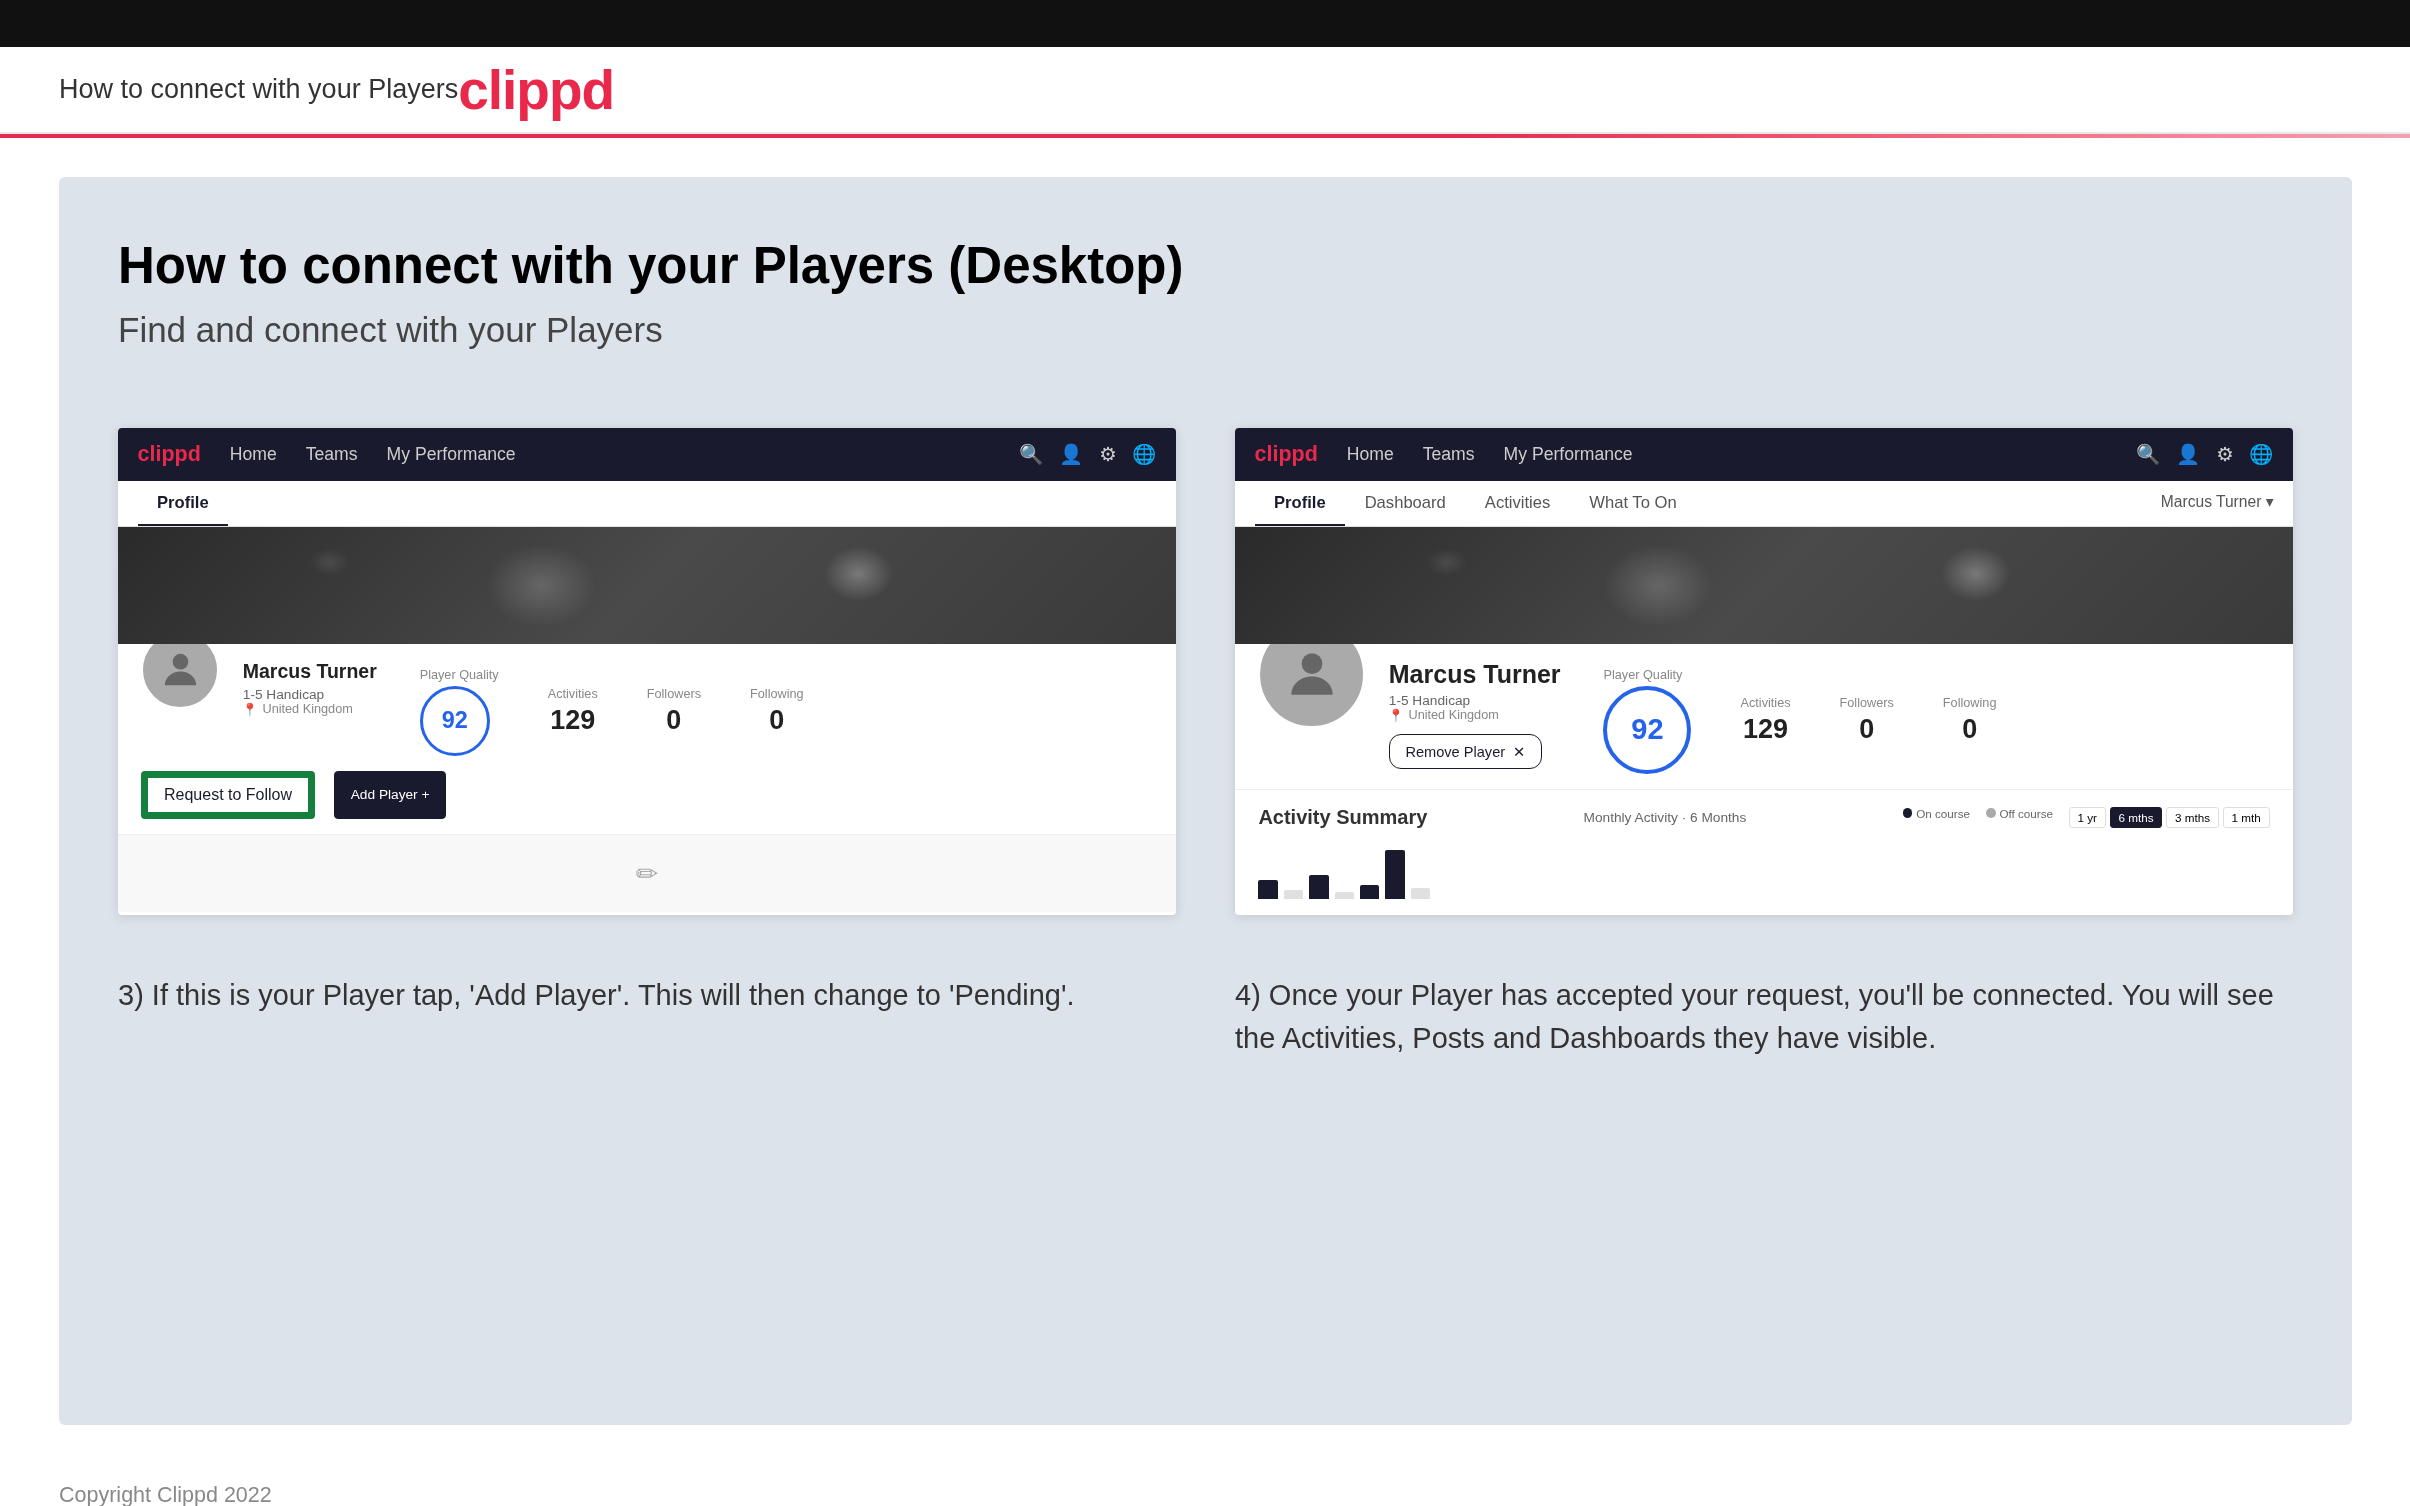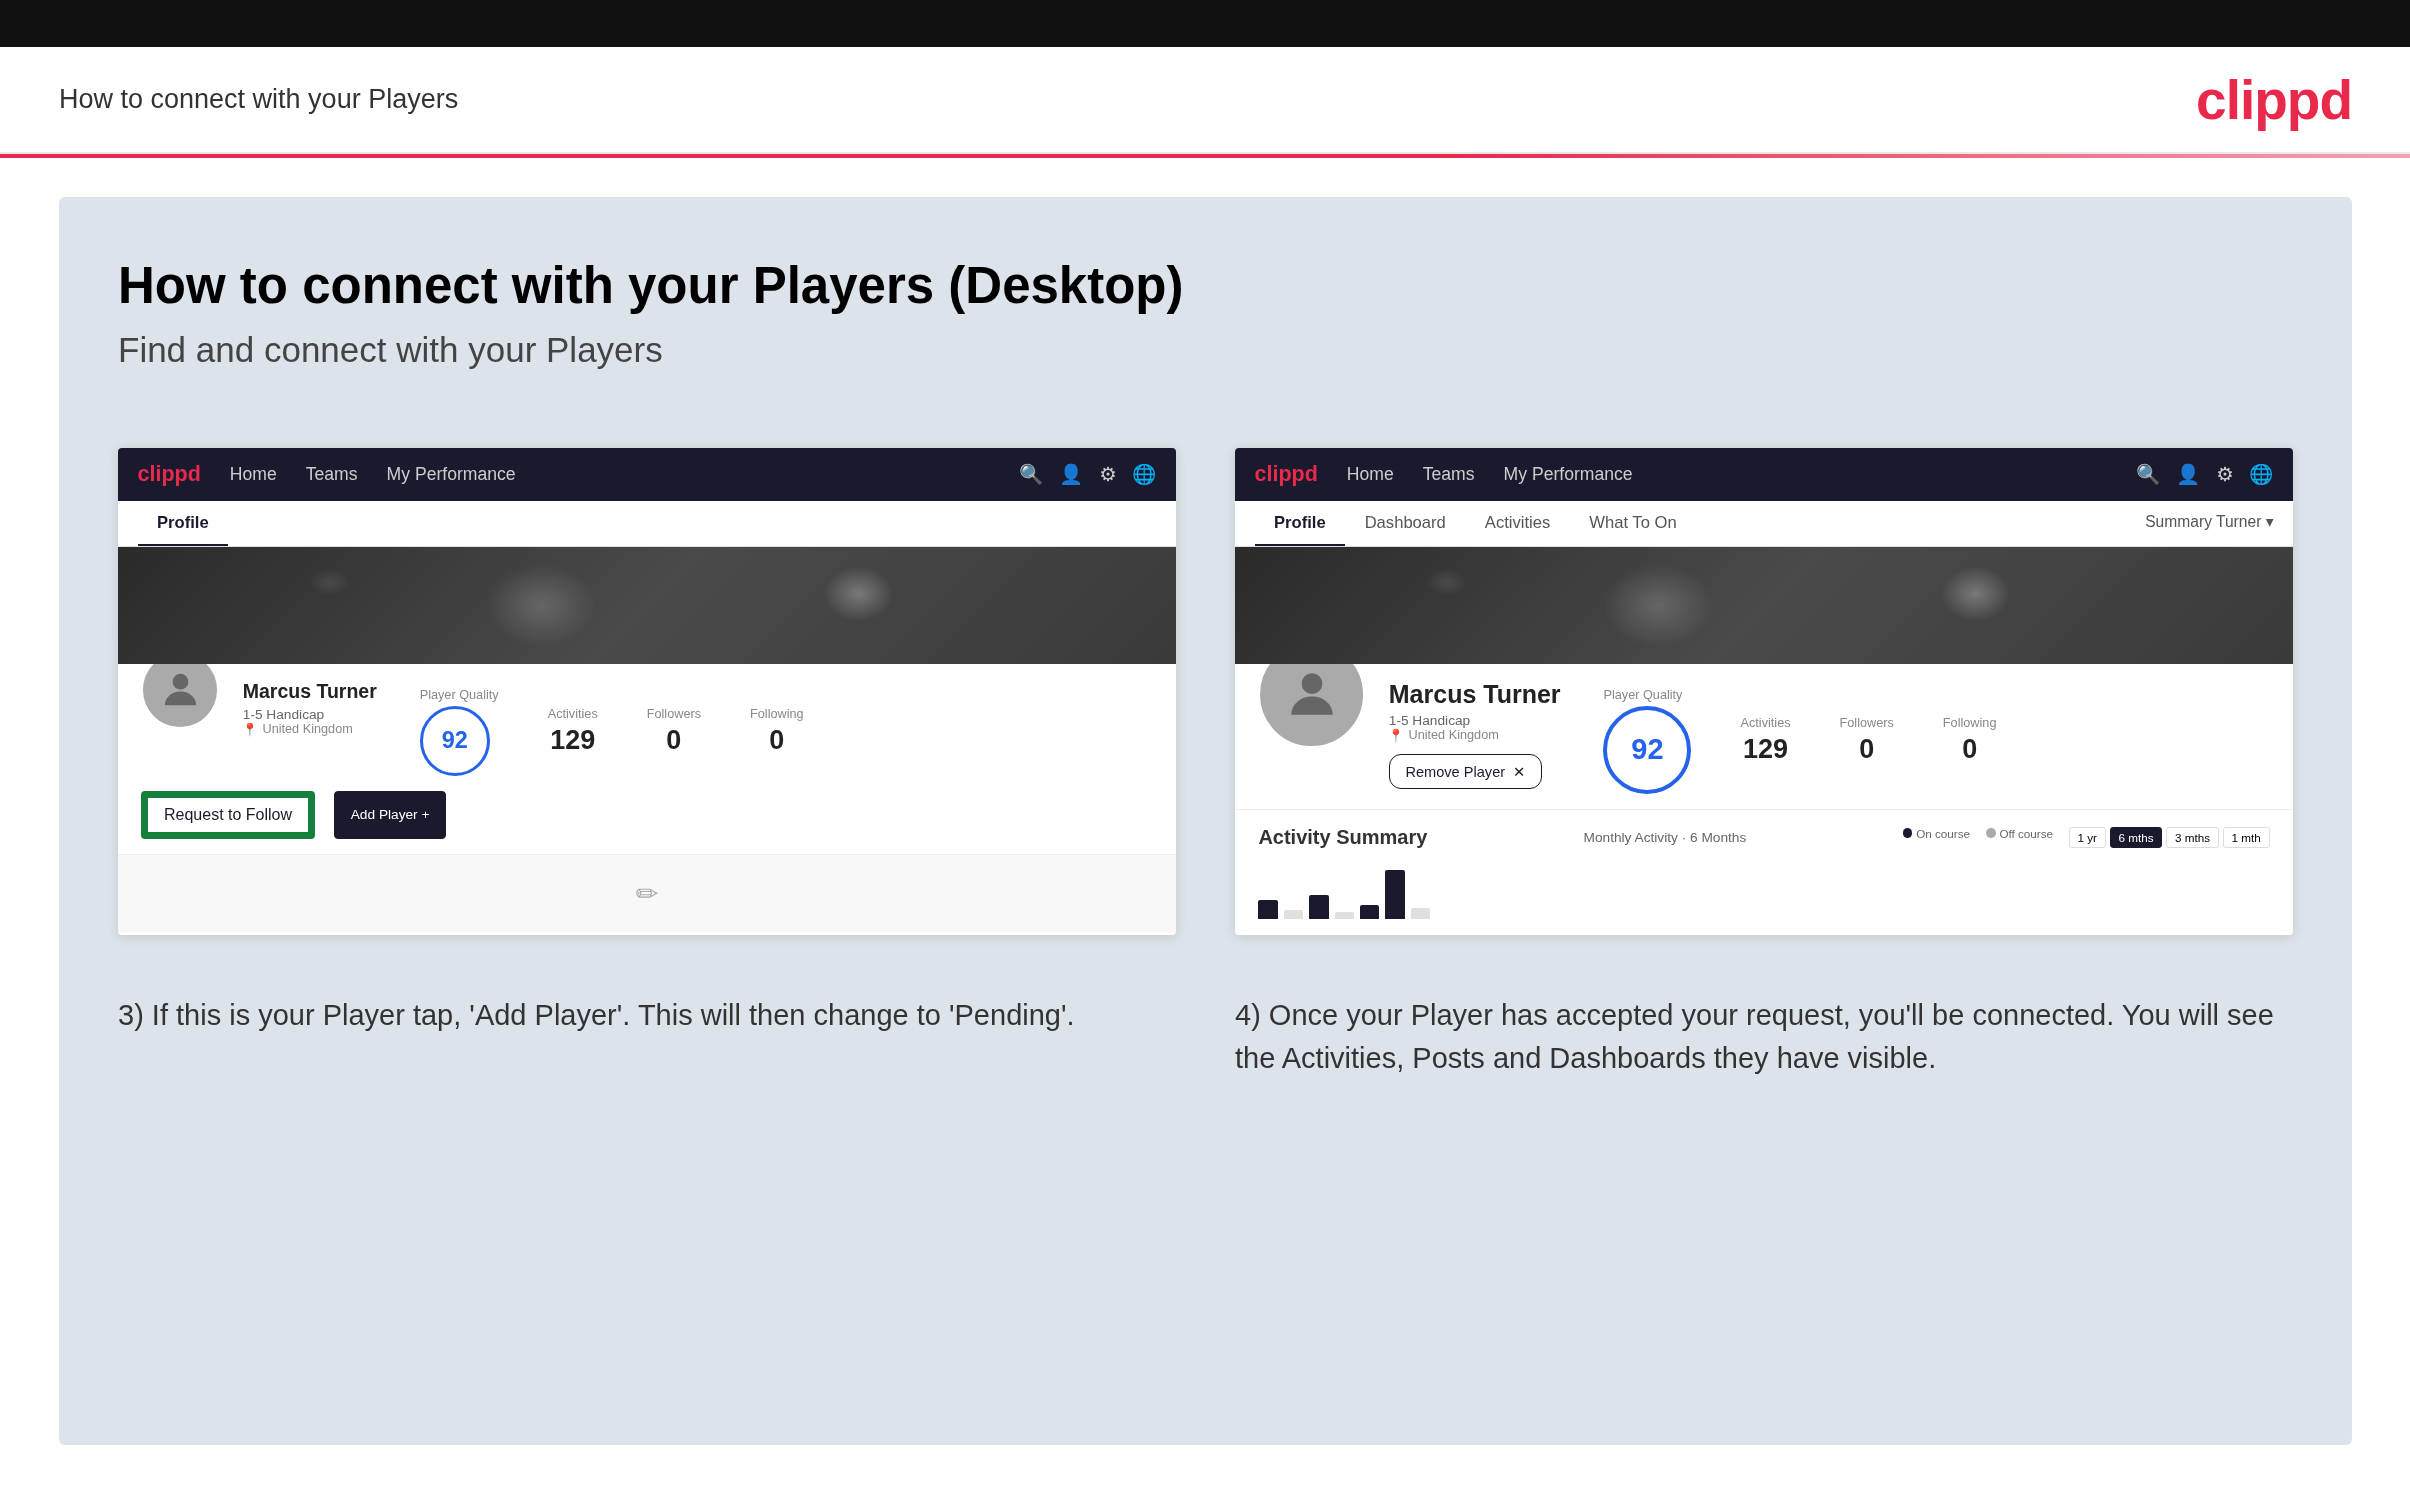--- a/index.html
+++ b/index.html
@@ -14,23 +14,22 @@
     .top-bar {
       background: #111;
       height: 47px;
       width: 100%;
     }
 
     
     .header {
       display: flex;
       align-items: center;
-      justify-content: space-between;
       padding: 0 59px;
-      height: 107px;
+      height: 87px;
       border-bottom: 2px solid #e8e8e8;
     }
     .header-title {
       font-size: 27px;
       color: #333;
       font-weight: 400;
     }
     .clippd-logo {
       font-size: 55px;
       font-weight: 700;
@@ -504,21 +503,21 @@
           <span>⚙</span>
           <span>🌐</span>
         </div>
       </div>
 
       <div class="mock-tabs">
         <div class="mock-tab active">Profile</div>
         <div class="mock-tab">Dashboard</div>
         <div class="mock-tab">Activities</div>
         <div class="mock-tab">What To On</div>
-        <div class="mock-tab-right">Summary Turner ▾</div>
+        <div class="mock-tab-right">Marcus Turner ▾</div>
       </div>
 
       <div class="profile-banner">
         <div class="banner-pattern"></div>
       </div>
 
       <div class="profile-info">
         <div class="avatar-circle-large">
           <svg viewBox="0 0 24 24" fill="#666" xmlns="http://www.w3.org/2000/svg" width="62" height="62">
             <circle cx="12" cy="8" r="4"></circle>

